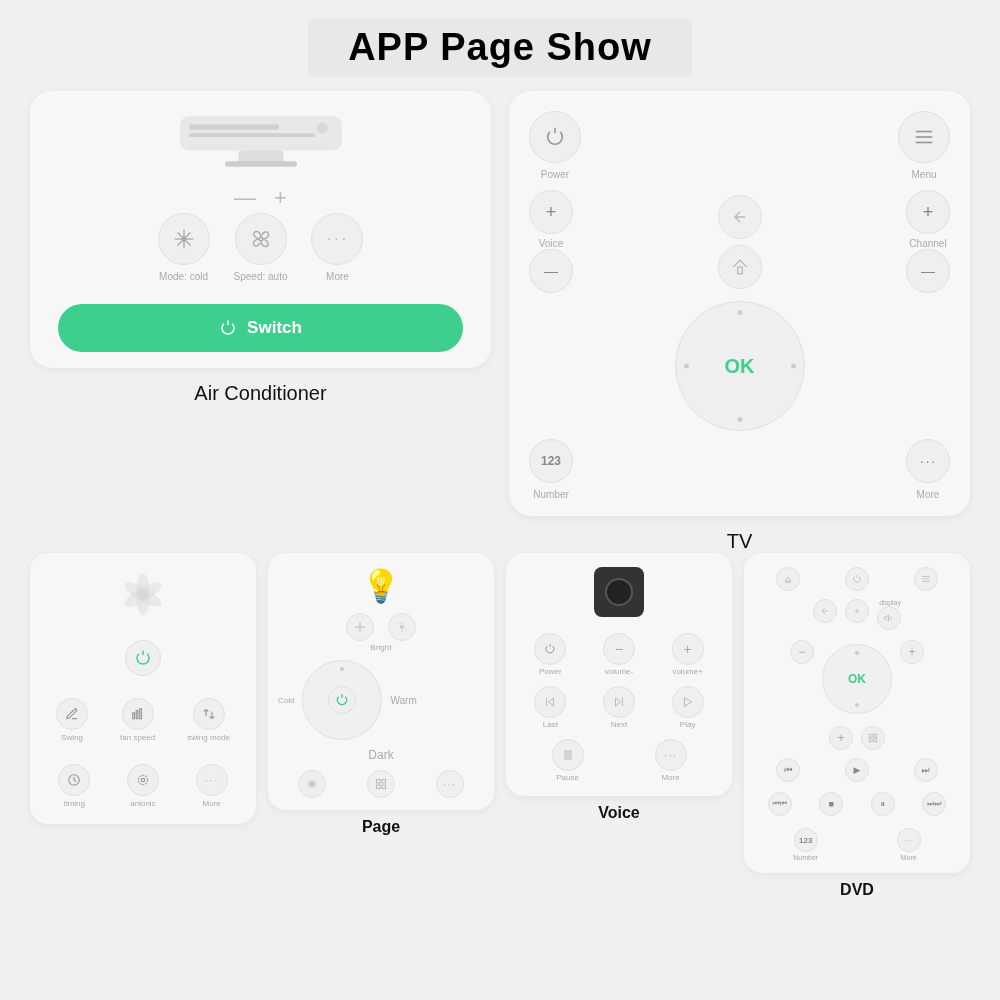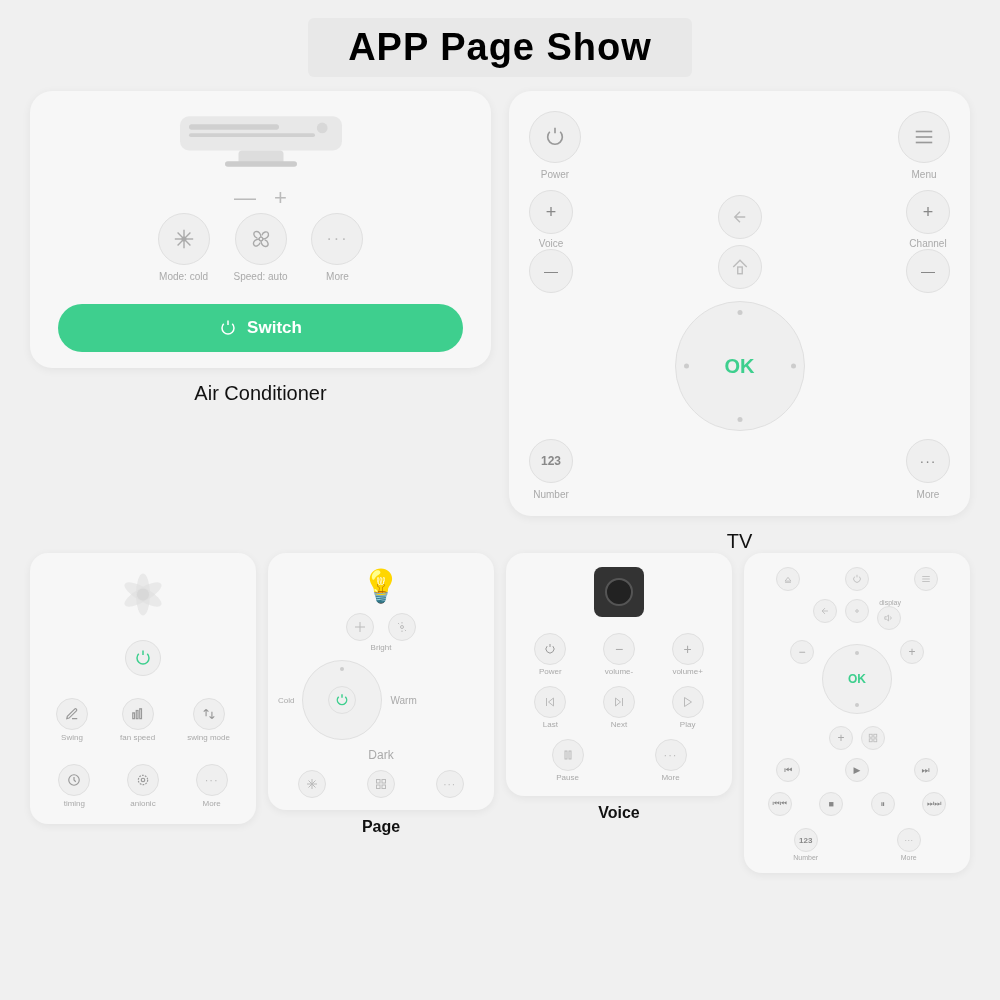--- a/index.html
+++ b/index.html
@@ -799,15 +799,16 @@
             </div>
             <span class="tiny-ctrl-label">Number</span>
           </div>
           <div class="dvd-btn">
             <div class="tiny-circle" style="font-size:9px;letter-spacing:0px;color:#bbb;">···</div>
             <span class="tiny-ctrl-label">More</span>
           </div>
         </div>
       </div>
     </div>
+    <div class="mini-label">DVD</div>
   </div>
 
 </div>
 
 </body></html>

